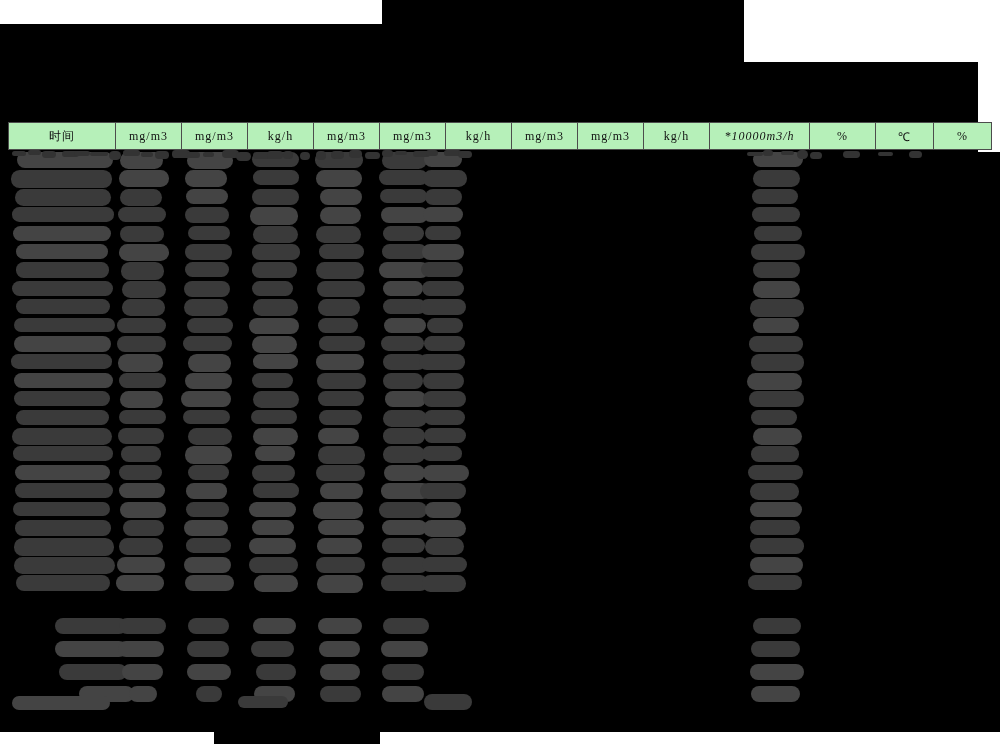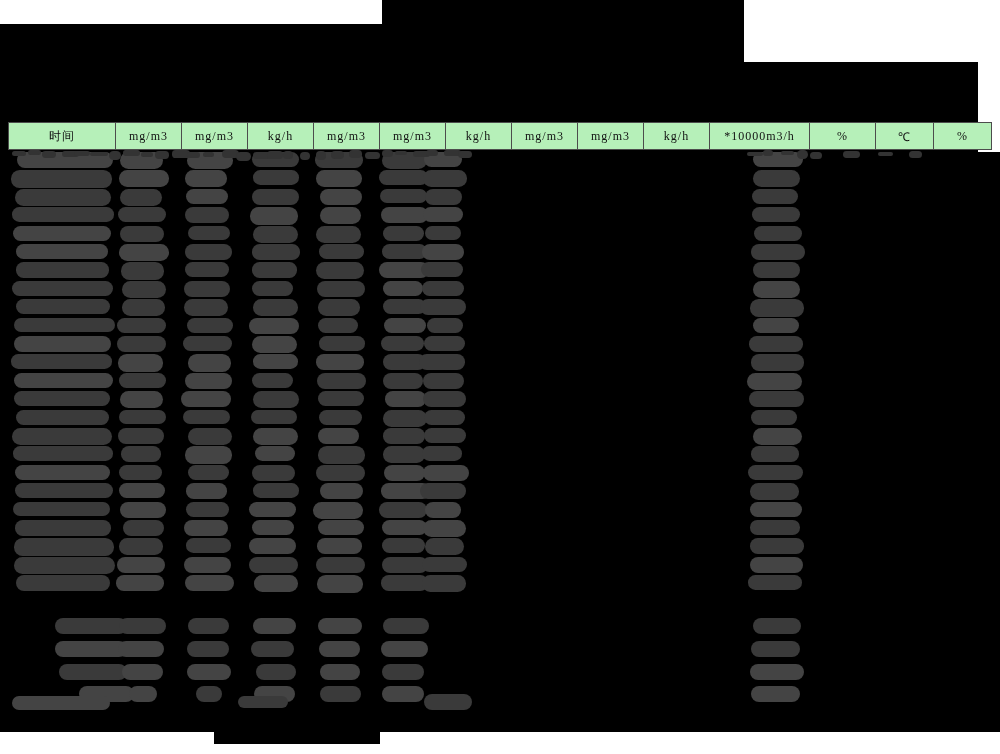--- a/index.html
+++ b/index.html
@@ -87,21 +87,21 @@
       <div class="unit-cell" style="width: 108px;">时间</div>
       <div class="unit-cell" style="width: 66px;">mg/m3</div>
       <div class="unit-cell" style="width: 66px;">mg/m3</div>
       <div class="unit-cell" style="width: 66px;">kg/h</div>
       <div class="unit-cell" style="width: 66px;">mg/m3</div>
       <div class="unit-cell" style="width: 66px;">mg/m3</div>
       <div class="unit-cell" style="width: 66px;">kg/h</div>
       <div class="unit-cell" style="width: 66px;">mg/m3</div>
       <div class="unit-cell" style="width: 66px;">mg/m3</div>
       <div class="unit-cell" style="width: 66px;">kg/h</div>
-      <div class="unit-cell" style="width: 100px;">*10000m3/h</div>
+      <div class="unit-cell" style="width: 100px; font-style: italic;">*10000m3/h</div>
       <div class="unit-cell" style="width: 66px;">%</div>
       <div class="unit-cell" style="width: 58px;">℃</div>
       <div class="unit-cell" style="width: 58px;">%</div>
       <div class="unit-cell" style="width: 58px;">%</div>
     </div>
 
   <div id="body-blobs">
       <div class="blob light" style="left: 16.5284px; top: 152px; width: 96.8824px; height: 15.9438px; border-radius: 7.97188px;"></div>
       <div class="blob light" style="left: 119.516px; top: 152px; width: 43.0764px; height: 16.9047px; border-radius: 8.45237px;"></div>
       <div class="blob light" style="left: 187.191px; top: 152px; width: 45.4362px; height: 16.7297px; border-radius: 8.36487px;"></div>

